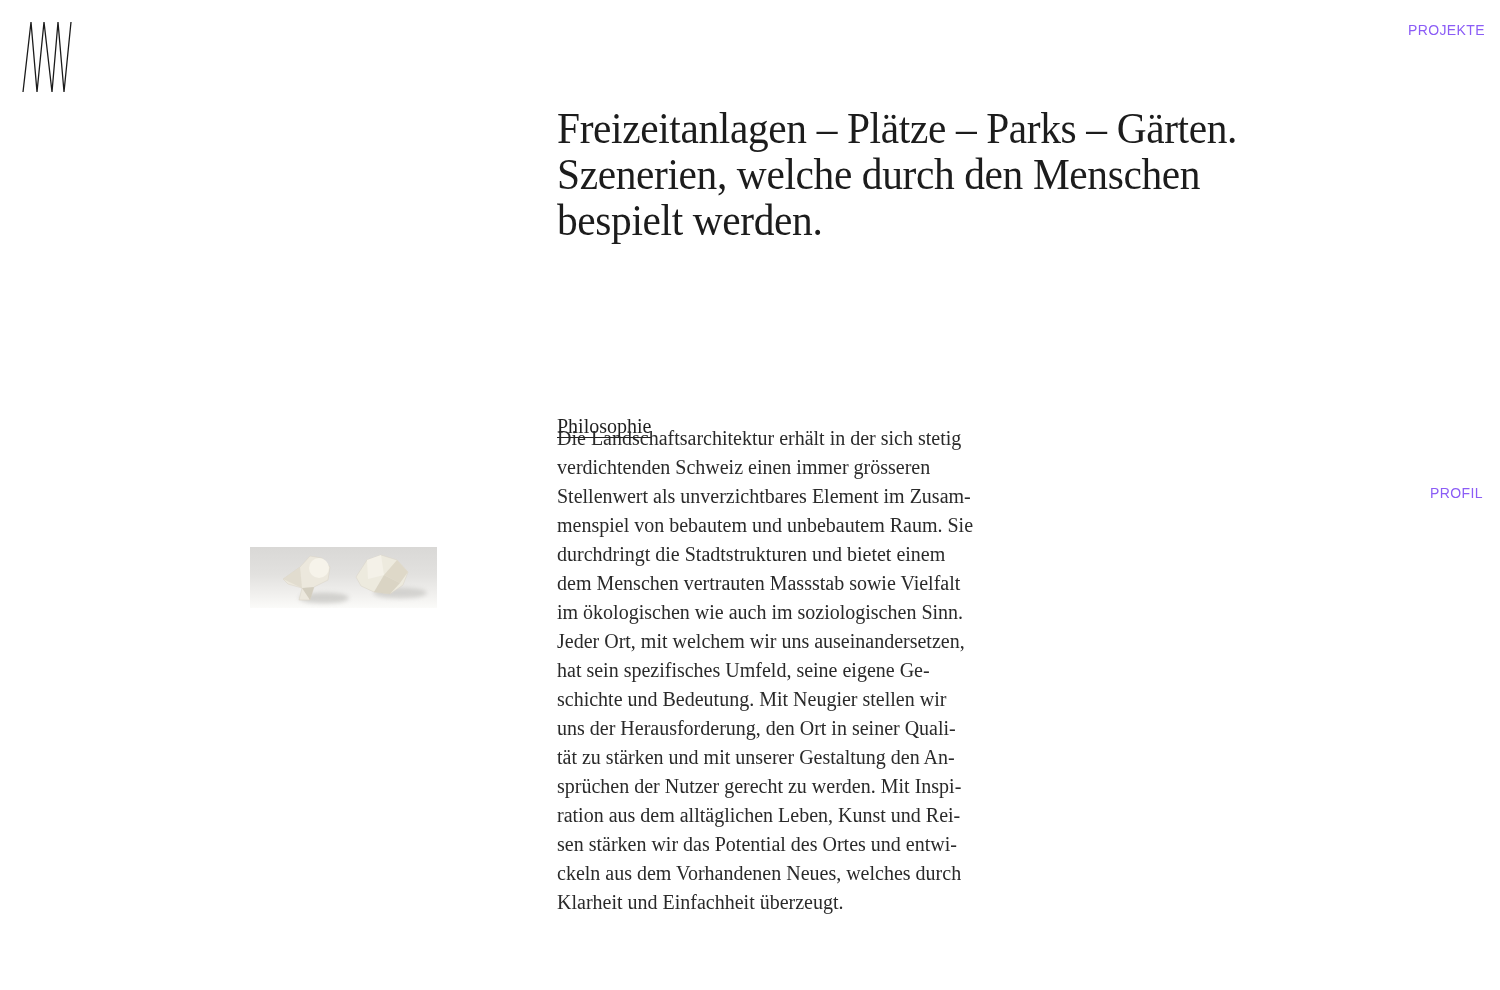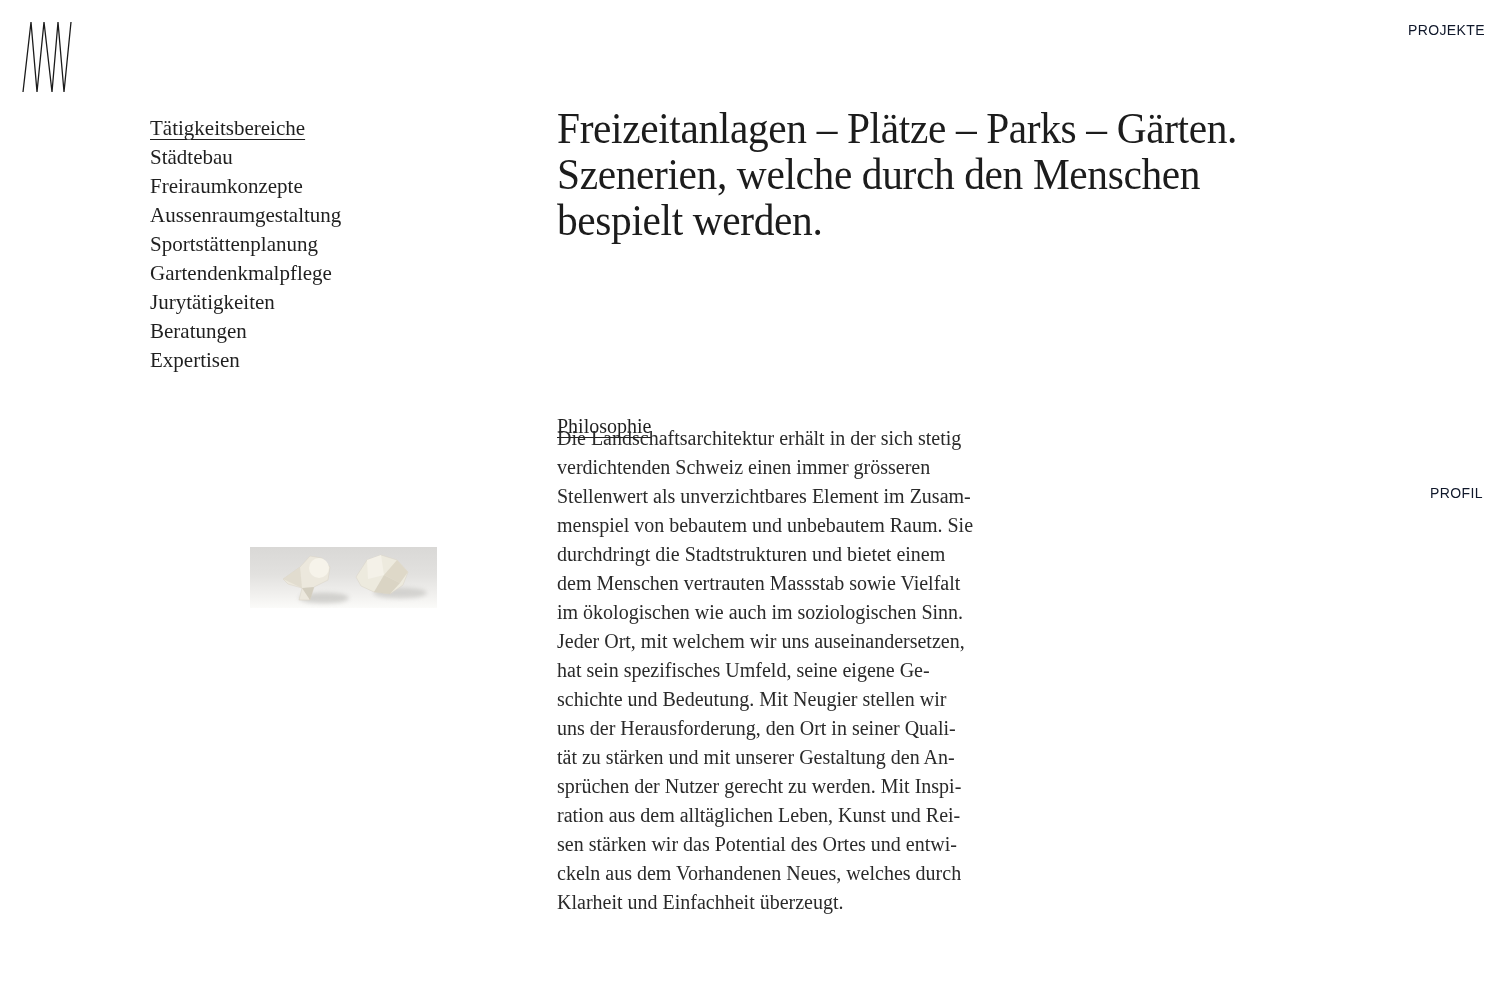--- a/index.html
+++ b/index.html
@@ -98,49 +98,38 @@
     margin: 0;
   }
   .photo svg { display: block; width: 100%; height: 100%; }
 
   
   .edge-label {
     position: absolute;
     font-family: "Liberation Sans", sans-serif;
     font-size: 14px;
     letter-spacing: 0.4px;
-    color: #0f172a;
+    color: #8b5cf6;
     white-space: nowrap;
   }
   .edge-projekte { top: 22px; right: 15px; }
   .edge-profil   { top: 485px; right: 17px; }
   .edge-buero    { top: 992px; right: 17px; }
 </style>
 </head>
 <body>
 
 <div class="page">
 
   <a class="logo">
     <svg viewBox="0 0 50 72" aria-hidden="true">
       <polyline points="1,71 9,1 15,71 22,1 30,71 36,1 42,71 49,1" fill="none" stroke="#1a1a1a" stroke-width="1.3"></polyline>
     </svg>
   </a>
 
-  <nav class="sidebar">
-    <a class="underlined">Tätigkeitsbereiche</a>
-    <a>Städtebau</a>
-    <a>Freiraumkonzepte</a>
-    <a>Aussenraumgestaltung</a>
-    <a>Sportstättenplanung</a>
-    <a>Gartendenkmalpflege</a>
-    <a>Jurytätigkeiten</a>
-    <a>Beratungen</a>
-    <a>Expertisen</a>
-  </nav>
 
   <h1 class="headline">Freizeitanlagen – Plätze – Parks – Gärten.
 Szenerien, welche durch den Menschen
 bespielt werden.</h1>
 
   <a class="philosophy-title">Philosophie</a>
   <p class="philosophy-text">Die Landschaftsarchitektur erhält in der sich stetig
 verdichtenden Schweiz einen immer grösseren
 Stellenwert als unverzichtbares Element im Zusam-
 menspiel von bebautem und unbebautem Raum. Sie

